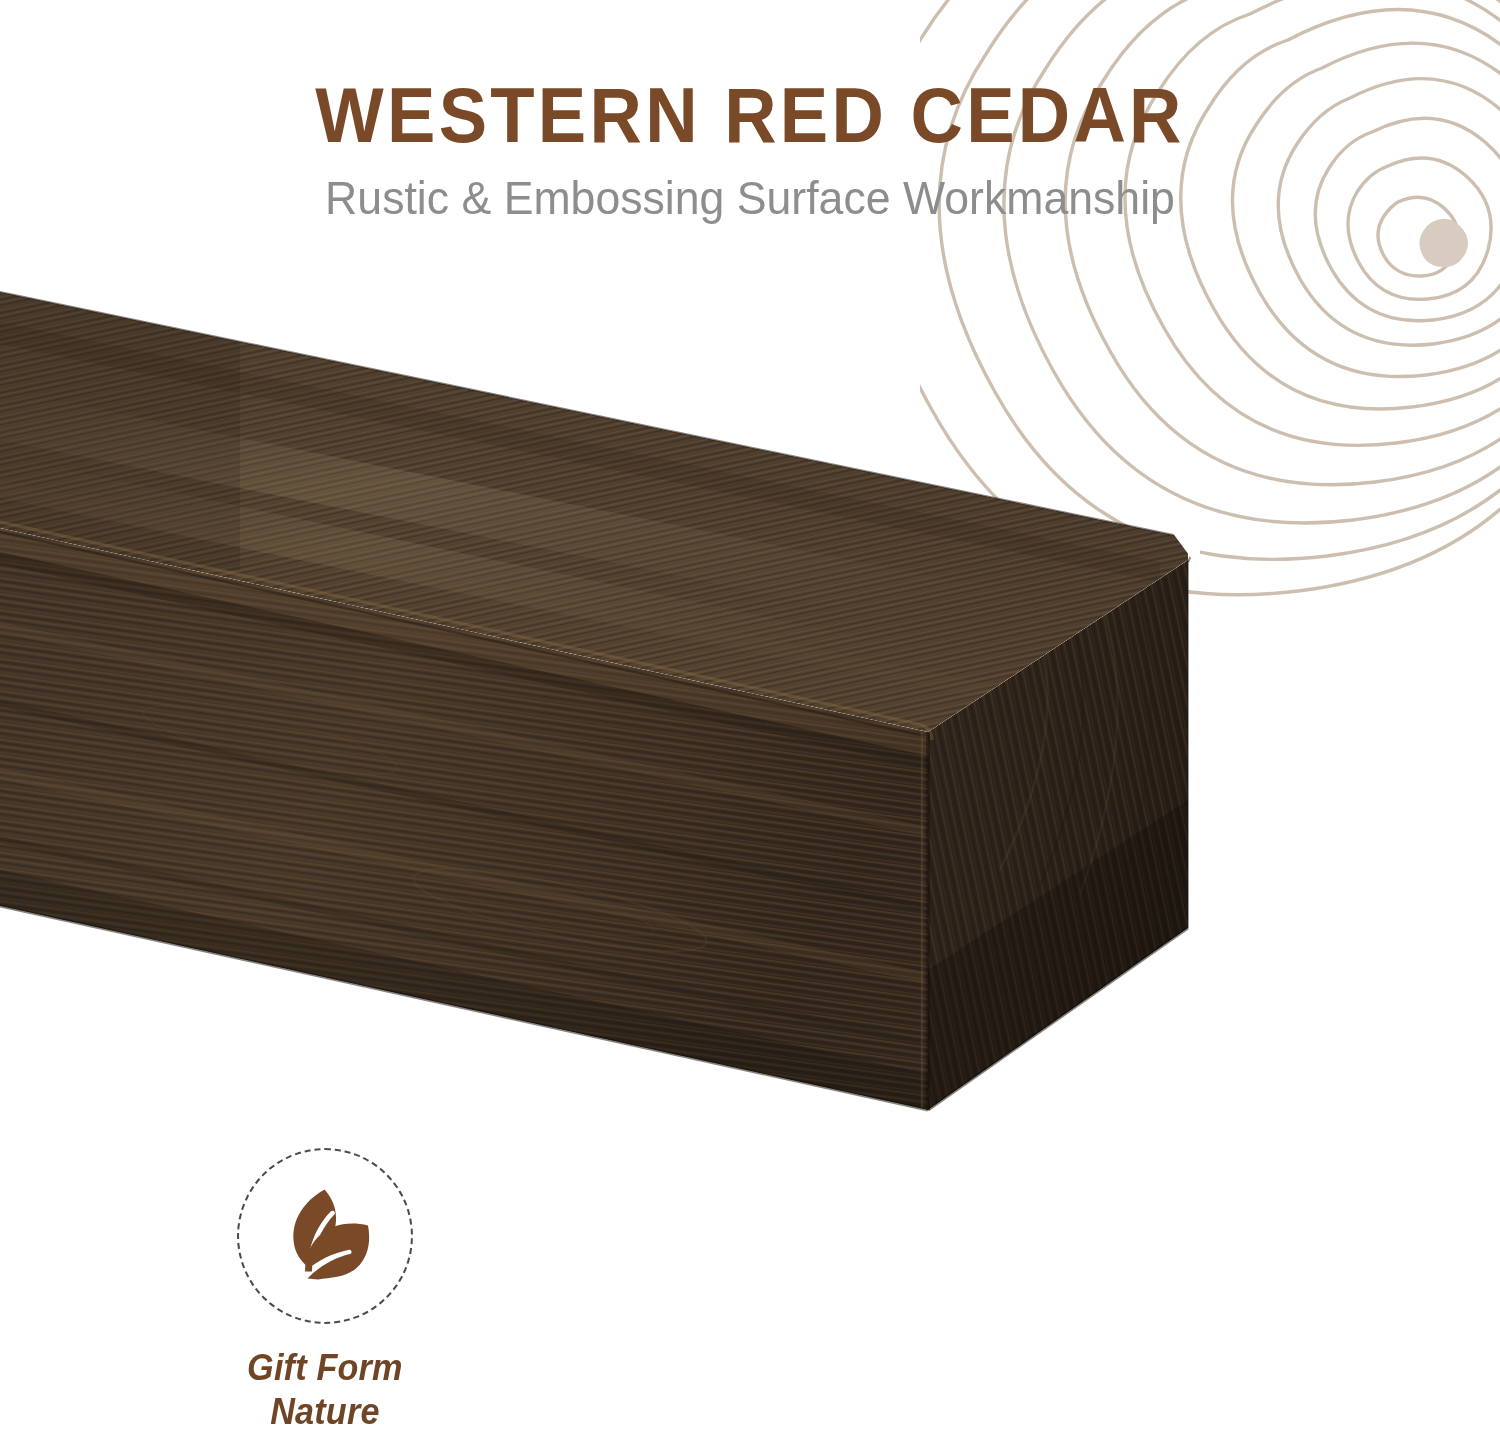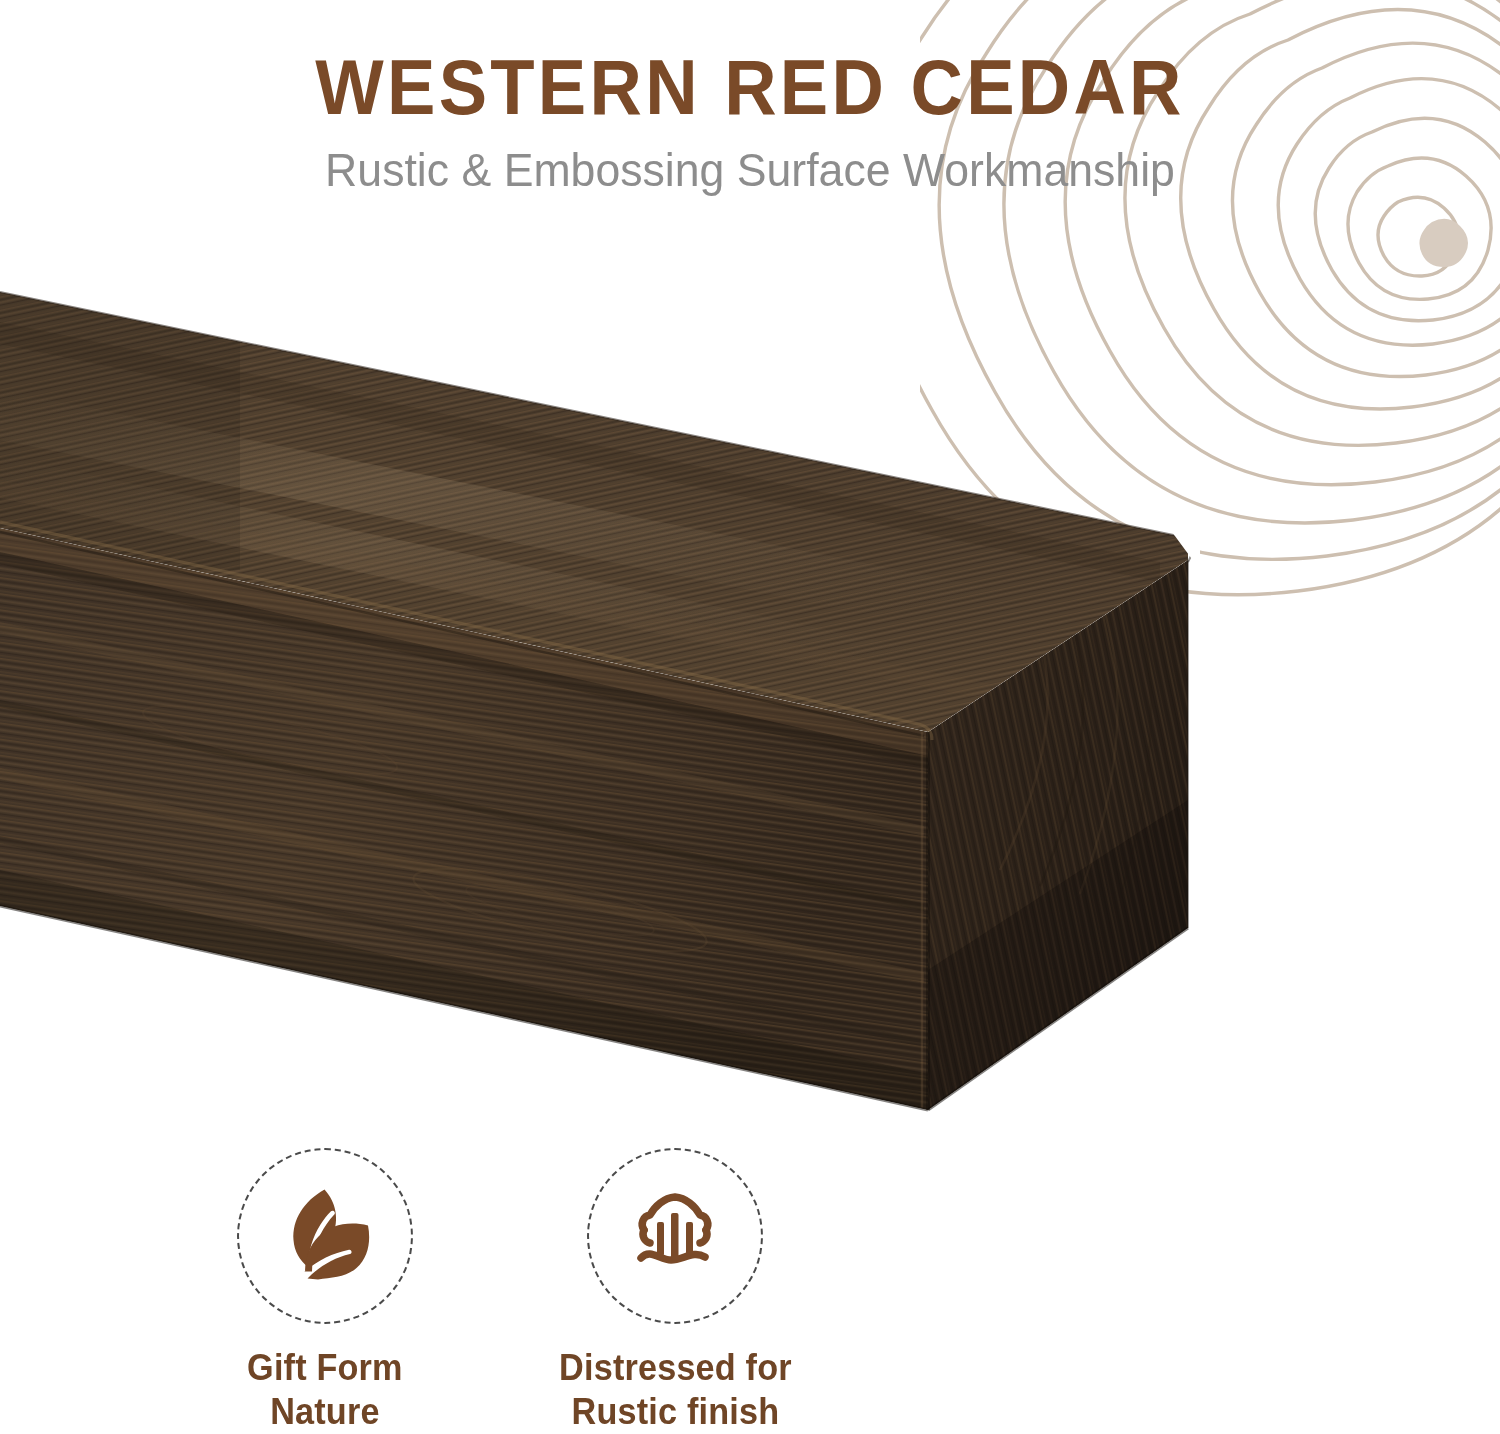--- a/index.html
+++ b/index.html
@@ -29,21 +29,21 @@
     height: 700px;
     pointer-events: none;
   }
 
   
   #header {
     position: absolute;
     top: 0;
     left: 0;
     width: 1500px;
-    padding-top: 48px;
+    padding-top: 76px;
     text-align: center;
     z-index: 5;
   }
 
   #page-title {
     font-family: "Liberation Sans Narrow", "Liberation Sans", sans-serif;
     font-weight: 700;
     font-size: 78px;
     letter-spacing: 3.5px;
     line-height: 1.02;
@@ -76,22 +76,24 @@
     z-index: 2;
   }
 
   
   #feature-row {
     position: absolute;
     left: 150px;
     top: 1148px;
     width: 1200px;
     display: flex;
+    justify-content: space-between;
     align-items: flex-start;
     z-index: 4;
+    font-style: italic;
   }
 
   .feature-item {
     width: 350px;
     display: flex;
     flex-direction: column;
     align-items: center;
   }
 
   .feature-badge {
@@ -305,39 +307,16 @@
                      C48 79.5 63 72 79 68.8 C81.7 68.3 82.6 72.3 80 73
                      C63.5 77 49 85.5 37.5 97.5 L48 98.5
                      C62 96.5 76.5 96 86.5 87 C98.5 76 101 60 98 44.5 Z"></path>
           </g>
         </svg>
       </div>
       <div class="feature-caption">Gift Form
 Nature</div>
     </div>
 
-    <div class="feature-item">
-      <div class="feature-badge">
-        <svg class="feature-icon" width="112" height="112" viewBox="0 0 112 112" xmlns="http://www.w3.org/2000/svg">
-          <g fill="none" stroke="#7a4a28" stroke-width="7.5" stroke-linecap="round" stroke-linejoin="round">
-
-            <path d="M25 50 C21 44 24 36 31 35 C36 26 45 18 56 17
-                     C67 18 76 26 81 35 C88 36 91 44 87 50"></path>
-            <path d="M25 50 C22 56 26 62 31 63"></path>
-            <path d="M87 50 C90 56 86 62 81 63"></path>
-
-            <path d="M22 78 C31 68 41 80 52 80 C64 80 74 70 86 77"></path>
-          </g>
-          <g fill="#7a4a28">
-
-            <rect x="52" y="33" width="7.5" height="48" rx="2"></rect>
-            <rect x="38" y="42" width="7" height="34" rx="2"></rect>
-            <rect x="67" y="42" width="7" height="34" rx="2"></rect>
-          </g>
-        </svg>
-      </div>
-      <div class="feature-caption">Distressed for
-Rustic finish</div>
-    </div>
 
 
   </div>
 </div>
 
 </body></html>

